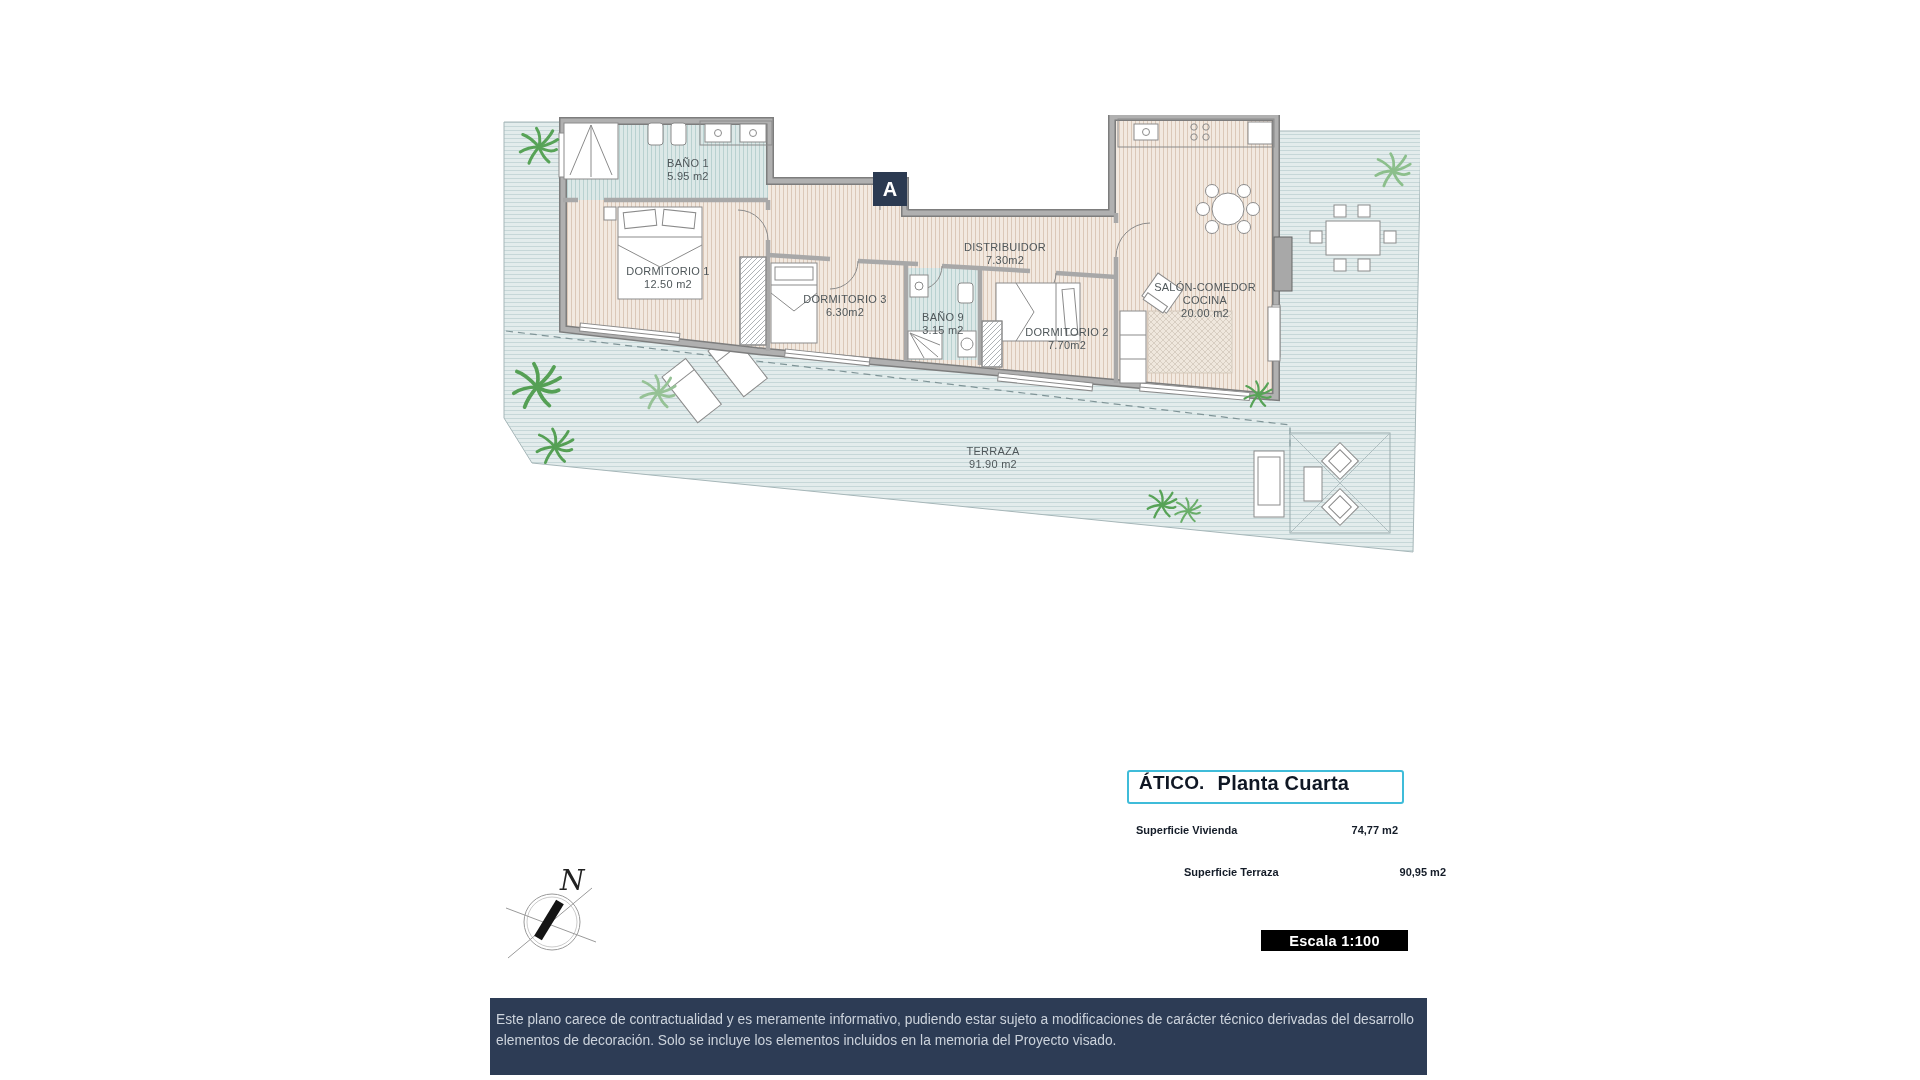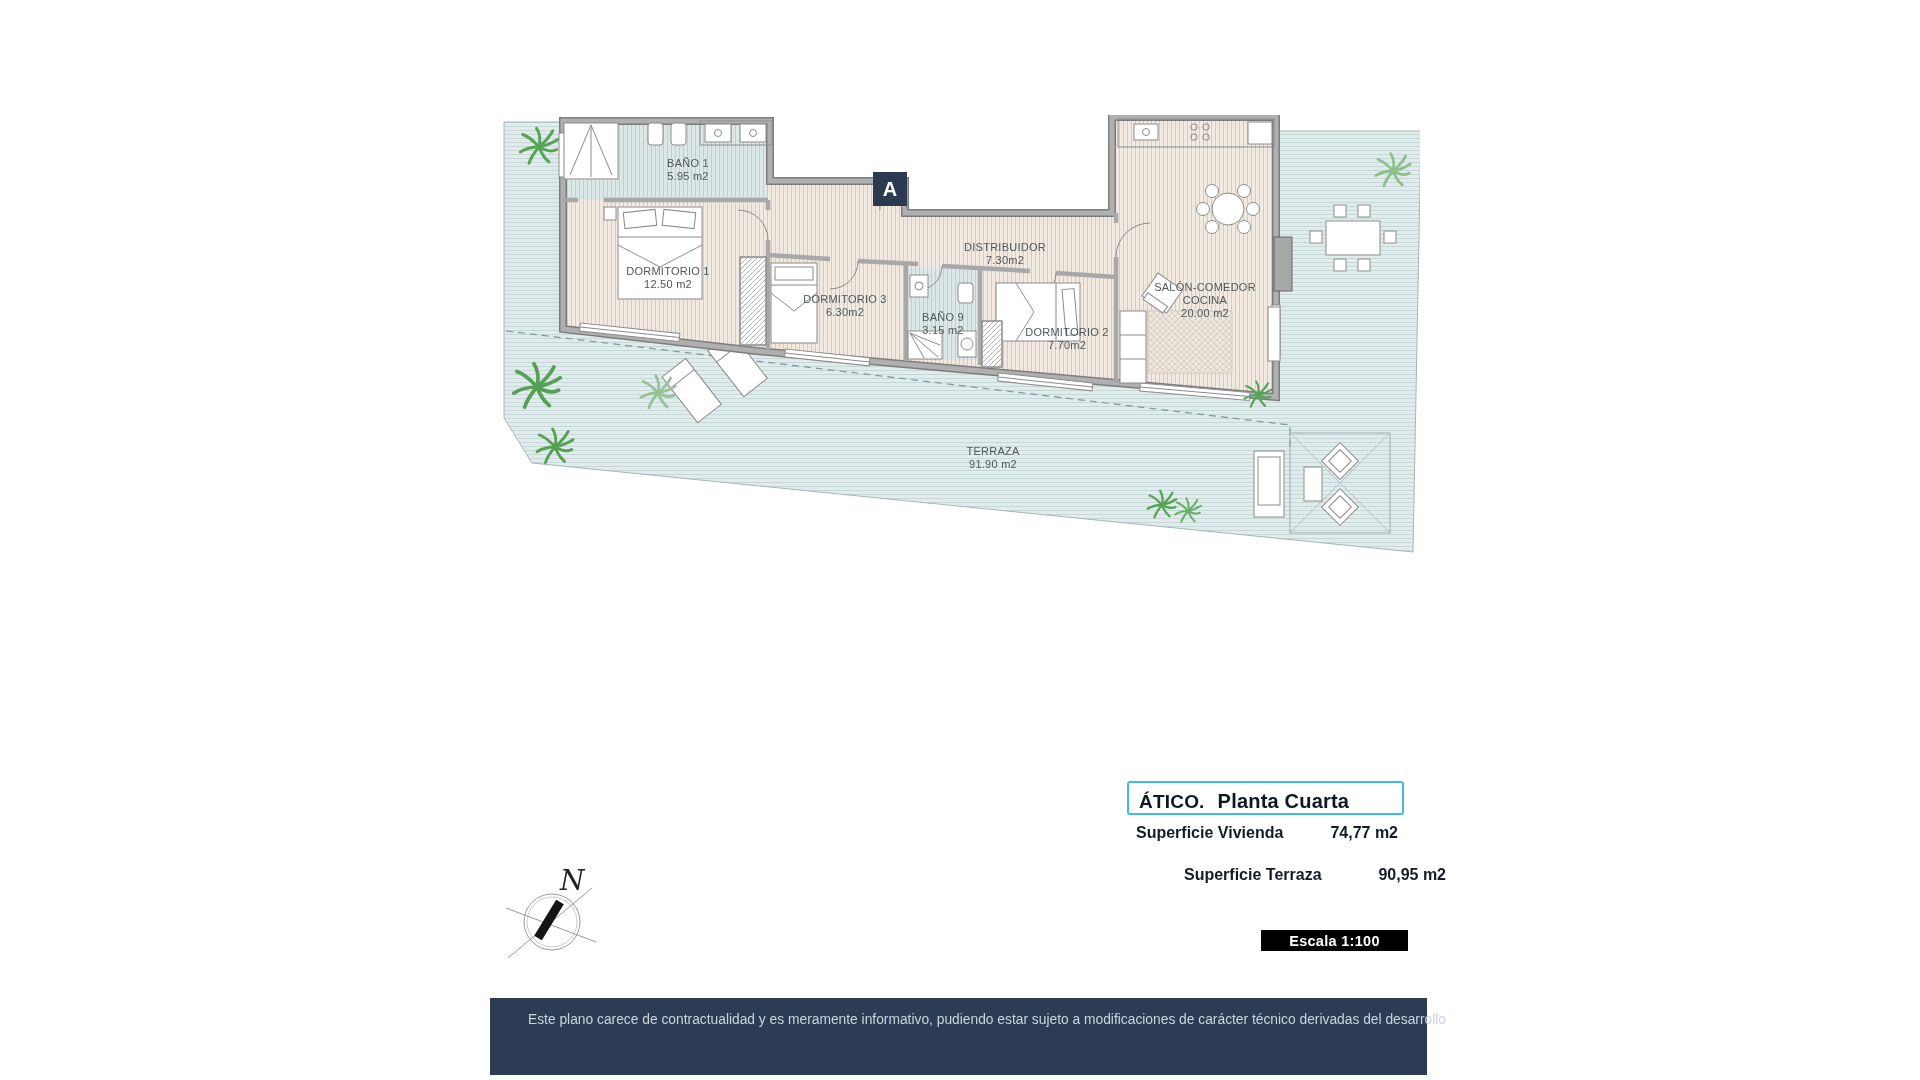--- a/index.html
+++ b/index.html
@@ -16,39 +16,39 @@
   }
   .badge {
     position:absolute; left:373px; top:57px; width:34px; height:34px;
     background:#2b3a51; color:#ffffff; font-weight:bold; font-size:20px;
     display:flex; align-items:center; justify-content:center;
   }
   .compass { position:absolute; left:492px; top:858px; width:124px; height:124px; }
   .titlebox {
     position:absolute; left:1127px; top:770px; width:277px; height:34px;
     border:2px solid #3fbcd9; border-radius:3px; background:#fff;
-    display:flex; align-items:flex-end; padding-left:10px; box-sizing:border-box;
-    color:#0f1724; font-weight:bold; font-size:19px; letter-spacing:.2px;margin-top:11px;
+    display:flex; align-items:flex-start; padding-left:10px; box-sizing:border-box;
+    color:#0f1724; font-weight:bold; font-size:19px; letter-spacing:.2px;
   }
   .titlebox .sub { margin-left:13px; font-size:20px; }
   .arearow {
     position:absolute; left:1136px; width:262px; display:flex;
-    justify-content:space-between; font-size:16px; font-weight:bold; color:#141c28;
+    justify-content:space-between; font-size:11px; font-weight:bold; color:#141c28;
   }
   .arearow.r1 { top:824px; }
   .arearow.r2 { top:866px;margin-left:48px; }
   .scalebar {
     position:absolute; left:1261px; top:930px; width:147px; height:21px;
     background:#000000; color:#ffffff; font-size:14.5px; font-weight:bold;
     display:flex; align-items:center; justify-content:center; letter-spacing:.3px;
   }
   .disclaimer {
     position:absolute; left:490px; top:998px; width:937px; height:77px;
     background:#2d3c55; color:#ccd3dc; font-size:13.8px; line-height:21px;
-    box-sizing:border-box; padding:11px 24px 0 38px;
+    box-sizing:border-box; padding:11px 24px 0 6px;
   }
   .disclaimer div { white-space:nowrap; }
 </style>
 </head>
 <body>
 
 <div class="plan">
   <svg width="920" height="450" viewBox="0 0 920 450">
     <defs>
       <pattern id="terr" width="1" height="4" patternUnits="userSpaceOnUse">
@@ -328,13 +328,14 @@
   <span>74,77 m2</span>
 </div>
 <div class="arearow r2">
   <span>Superficie Terraza</span>
   <span>90,95 m2</span>
 </div>
 <div class="scalebar">Escala 1:100</div>
 
 <div class="disclaimer">
   <div>Este plano carece de contractualidad y es meramente informativo, pudiendo estar sujeto a modificaciones de carácter técnico derivadas del desarrollo</div>
+  <div>elementos de decoración. Solo se incluye los elementos incluidos en la memoria del Proyecto visado.</div>
 </div>
 
 </body></html>

